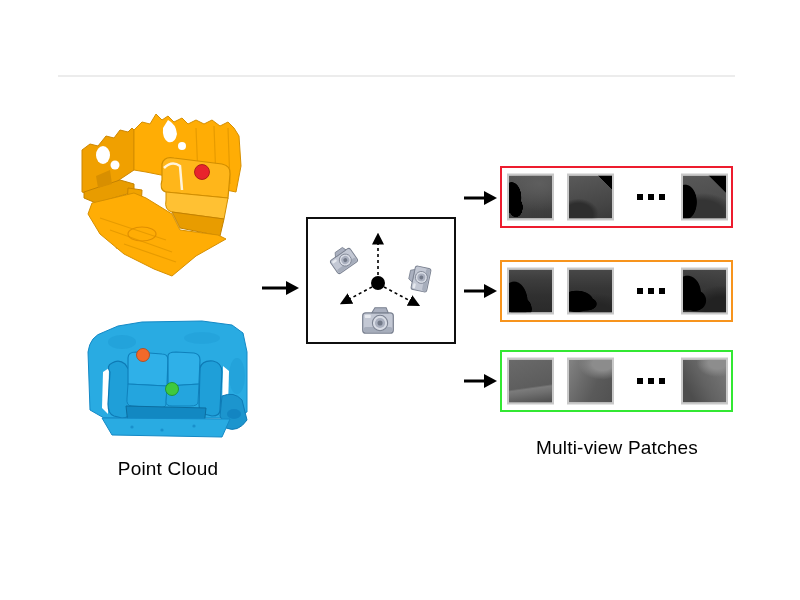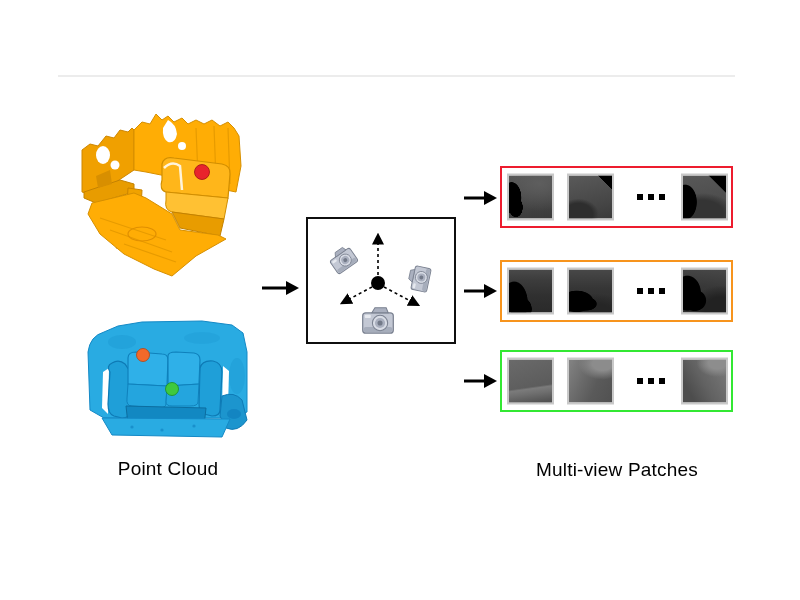--- a/index.html
+++ b/index.html
@@ -81,21 +81,21 @@
   .p-r3c { background:
     radial-gradient(ellipse 30px 20px at 80% 8%, #8d8d8d 30%, transparent 70%),
     linear-gradient(60deg, #4d4d4d 18%, #626262 48%, #747474 85%); }
 
   .caption {
     position:absolute; font-size:19px; line-height:21px; color:#000;
     text-align:center; letter-spacing:0.2px;
   }
   .cap-pc  { left:88px;  top:458px; width:160px; }
   .cap-dr  { left:298px; top:447px; width:162px; }
-  .cap-mvp { left:517px; top:459px; width:200px; }
+  .cap-mvp { left:517px; top:437px; width:200px; }
 </style>
 </head>
 <body>
 
 <div class="stage">
 
   <div class="divider"></div>
 
   <svg class="cloud cloud-room" viewBox="0 0 168 174">
 

